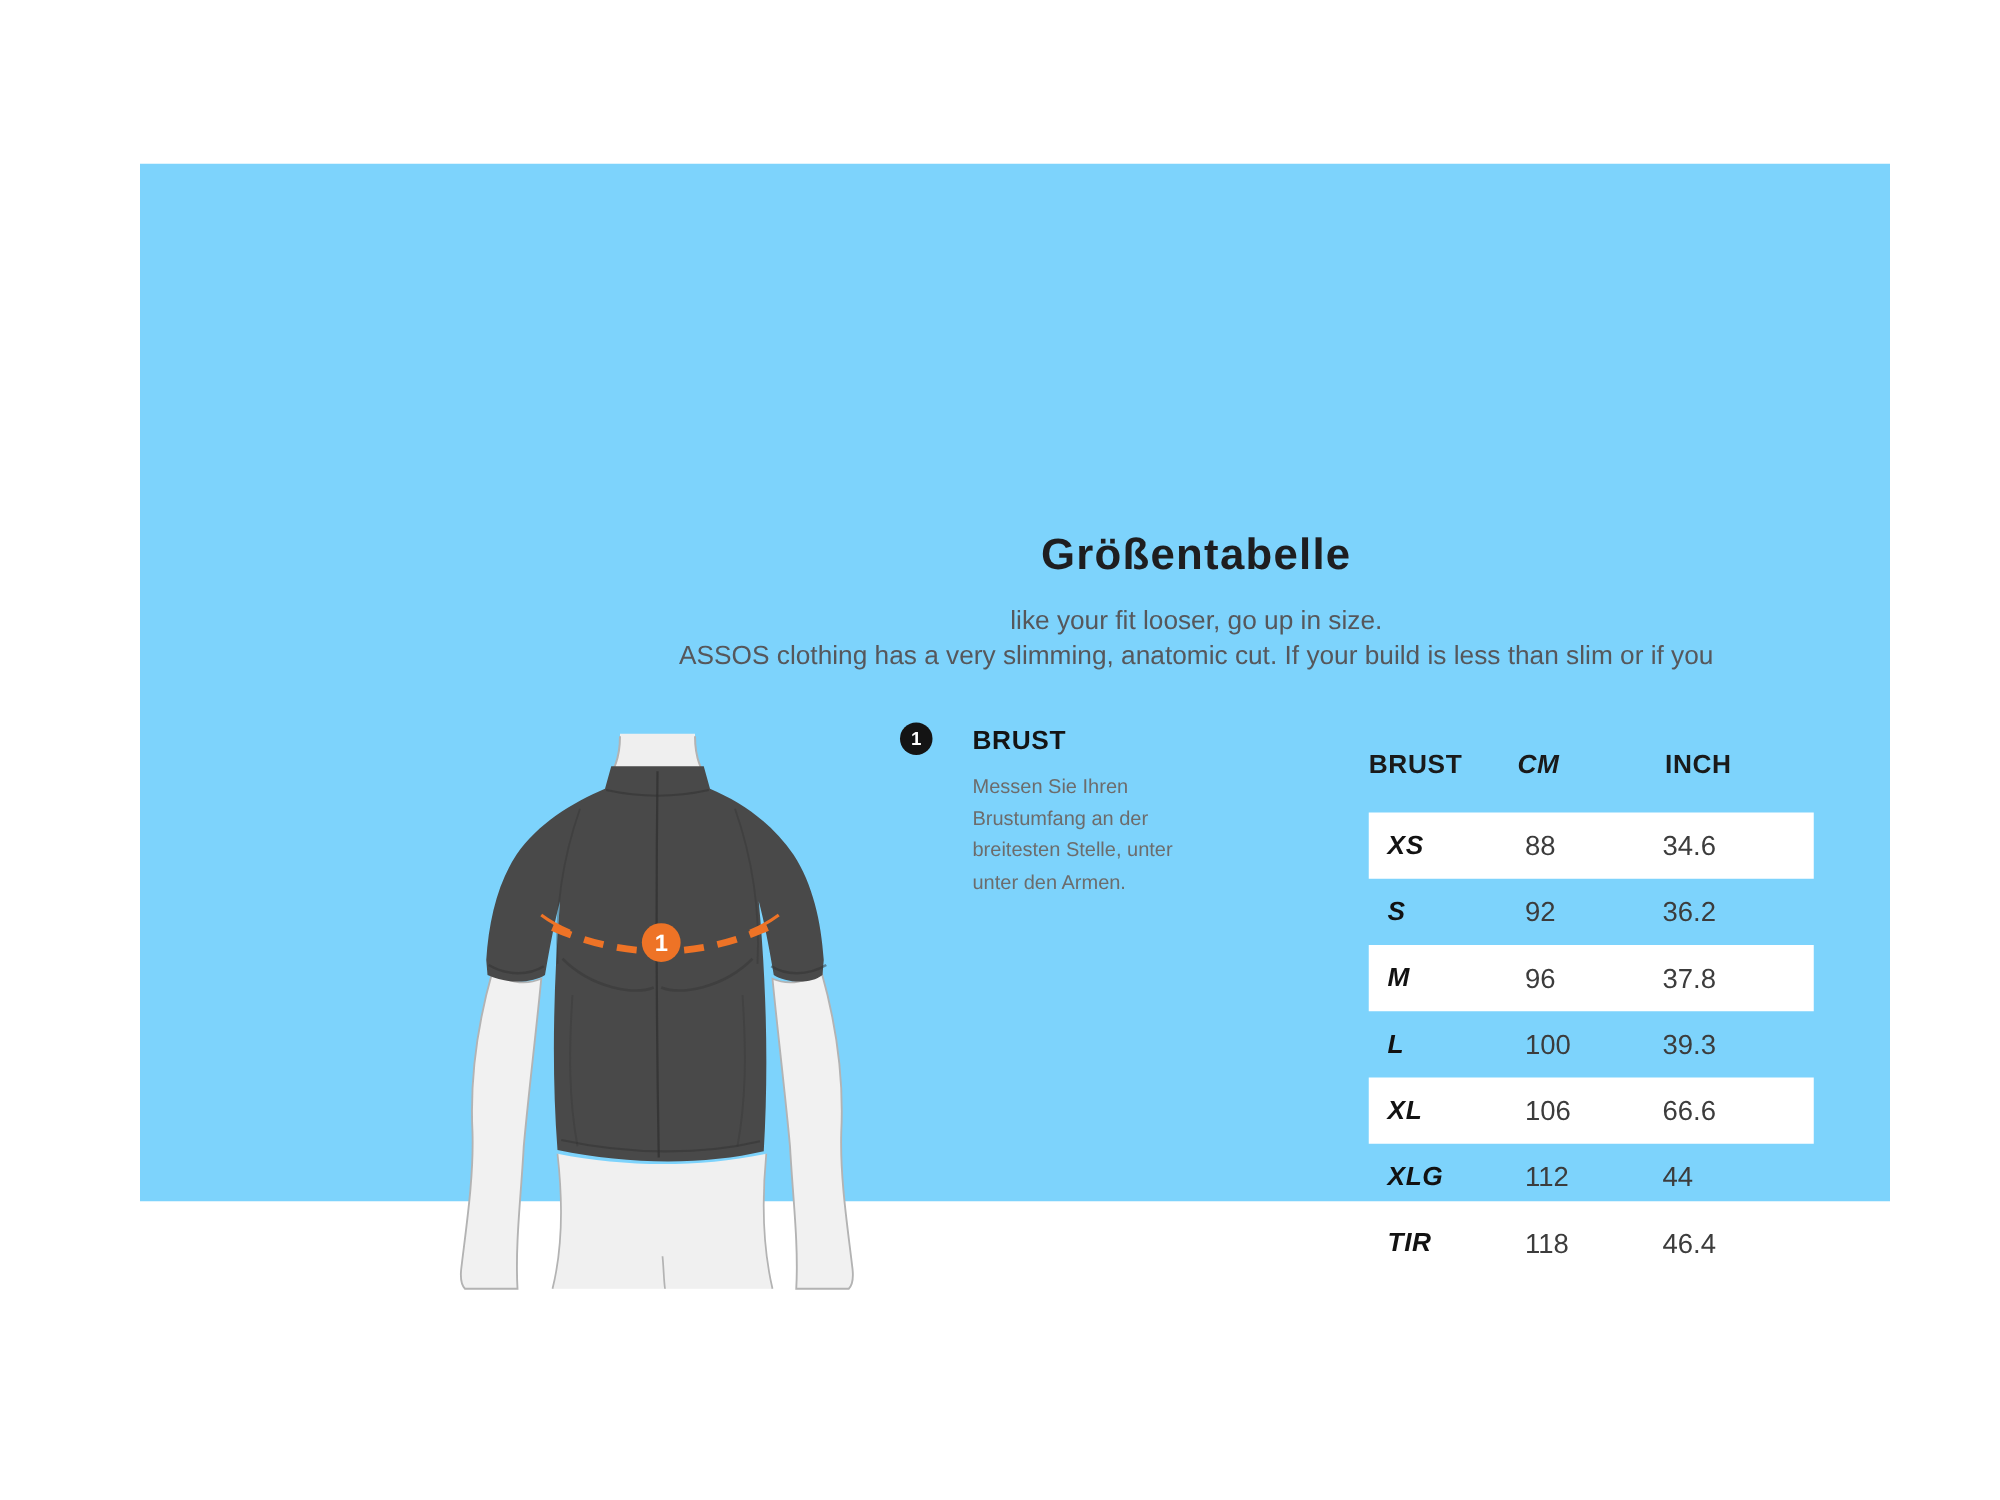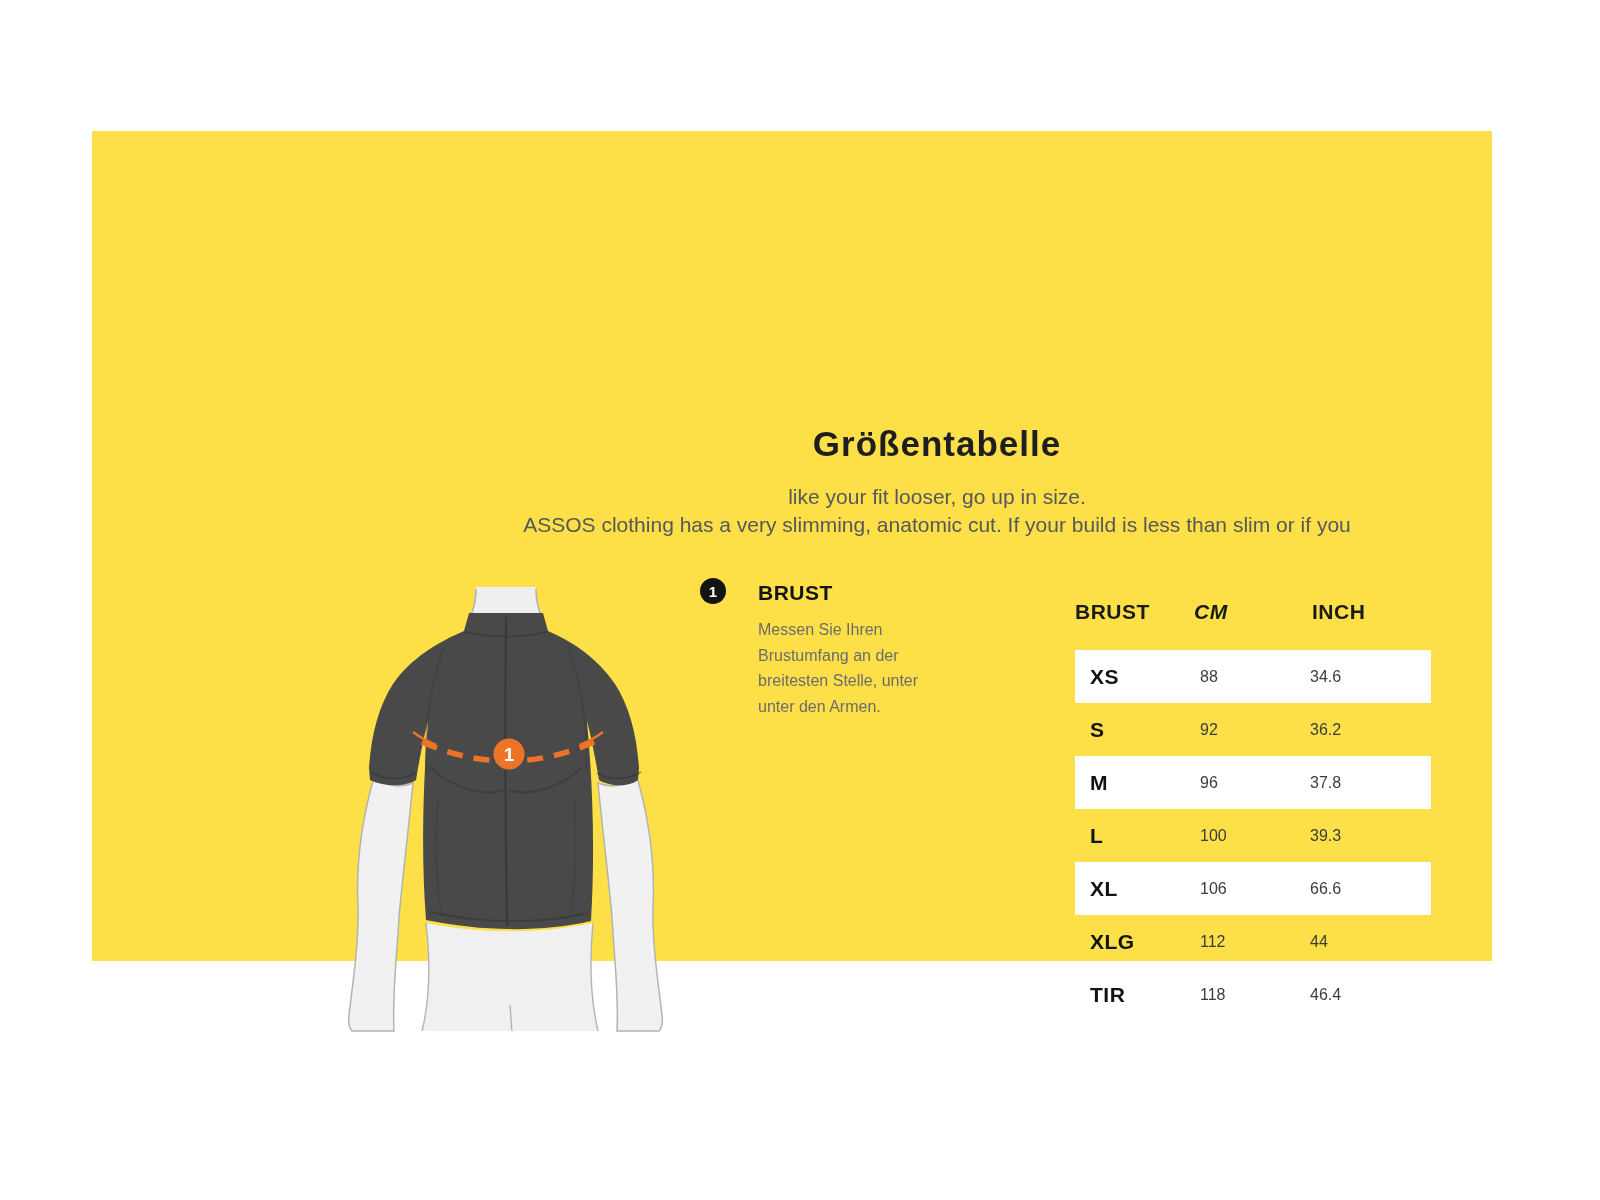--- a/index.html
+++ b/index.html
@@ -1,22 +1,22 @@
 <!DOCTYPE html>
 <html><head>
 <meta charset="utf-8">
 <style>
   html,body{margin:0;padding:0;background:#ffffff;}
   .stage{
     position:relative;width:1600px;height:1200px;background:#ffffff;overflow:hidden;
     font-family:"Liberation Sans","DejaVu Sans",sans-serif;
   }
   .panel{
-    position:absolute;left:92px;top:131px;width:1400px;height:830px;
-    background:#fde047;
+    position:absolute;left:112px;top:131px;width:1400px;height:830px;
+    background:#7dd3fc;
   }
   .title{
     position:absolute;left:345px;top:293px;width:1000px;
     text-align:center;font-size:35px;font-weight:700;color:#1e1e20;
     letter-spacing:1px;line-height:40px;margin:0;
   }
   .subtitle{
     position:absolute;left:345px;top:352px;width:1000px;
     text-align:center;font-size:21px;color:#56575b;line-height:28px;
   }
@@ -43,22 +43,22 @@
   .th-cm{left:1102px;font-style:italic;}
   .th-inch{left:1220px;}
   .tbl-rows{
     position:absolute;left:983px;top:519px;width:356px;
   }
   .row{
     height:53px;display:grid;grid-template-columns:110px 110px auto;
     align-items:center;padding-left:15px;box-sizing:border-box;
   }
   .row:nth-child(odd){background:#ffffff;}
-  .cell-size{font-size:21px;font-weight:700;color:#121212;letter-spacing:0.5px;}
-  .cell-cm,.cell-inch{font-size:16px;color:#3c3c3c;}
+  .cell-size{font-size:21px;font-weight:700;color:#121212;letter-spacing:0.5px;font-style:italic;}
+  .cell-cm,.cell-inch{font-size:22px;color:#3c3c3c;}
   .figure-svg{position:absolute;left:230px;top:440px;}
 </style>
 </head>
 <body>
 
 <div class="stage">
   <section class="panel">
 
     <h1 class="title">Größentabelle</h1>
 

